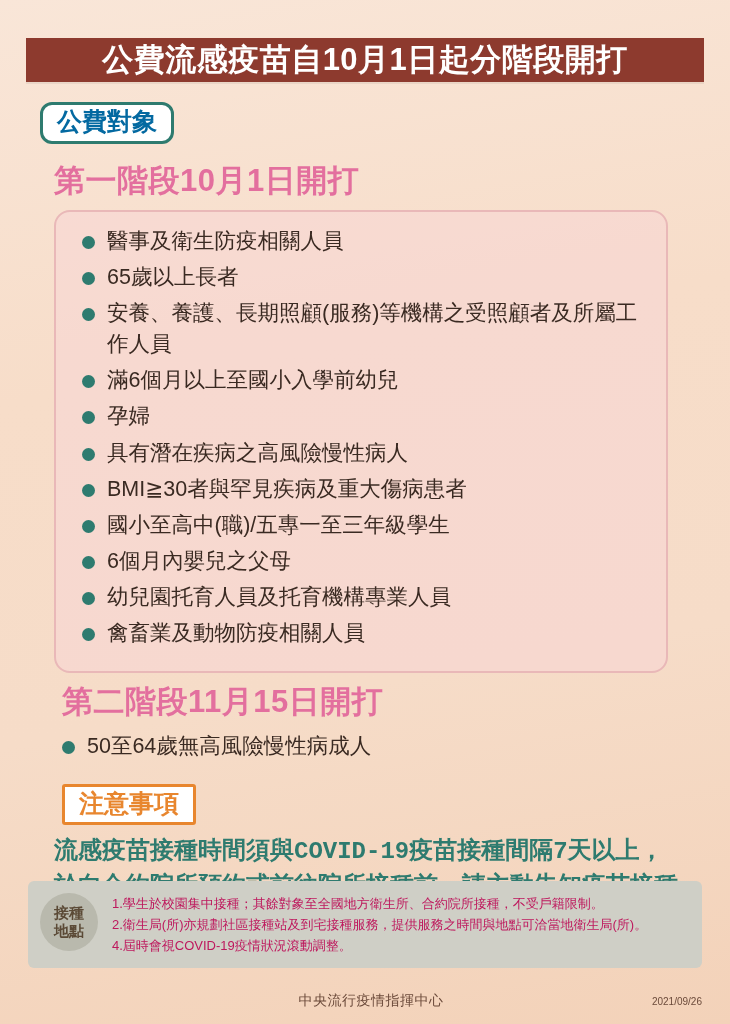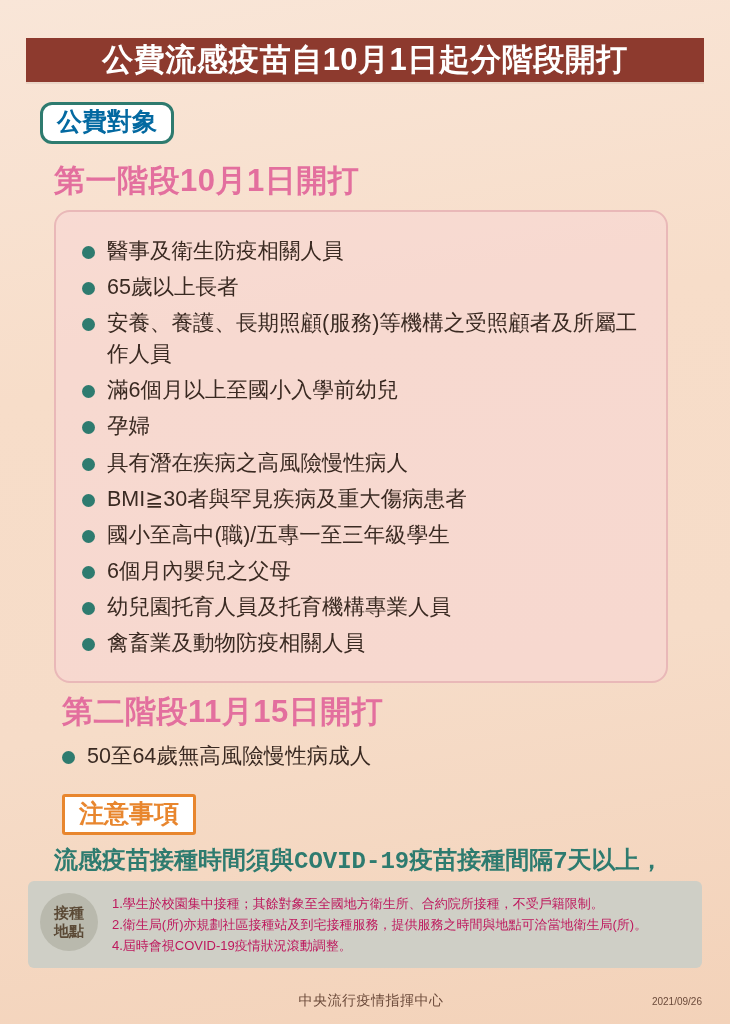--- a/index.html
+++ b/index.html
@@ -56,21 +56,21 @@
     color: #e36f9e;
     letter-spacing: 0.5px;
   }
   .phase-heading.second { margin-top: 8px; margin-left: 44px; }
   
   .list-card {
     margin: 0 44px 0 36px;
     background: rgba(247, 214, 214, 0.55);
     border: 2px solid #e9b8b8;
     border-radius: 16px;
-    padding: 24px 18px 16px 18px;
+    padding: 14px 18px 16px 18px;
   }
   ul { list-style: none; }
   li {
     display: flex;
     align-items: flex-start;
     margin-bottom: 5px;
   }
   li .dot {
     width: 13px;
     height: 13px;

